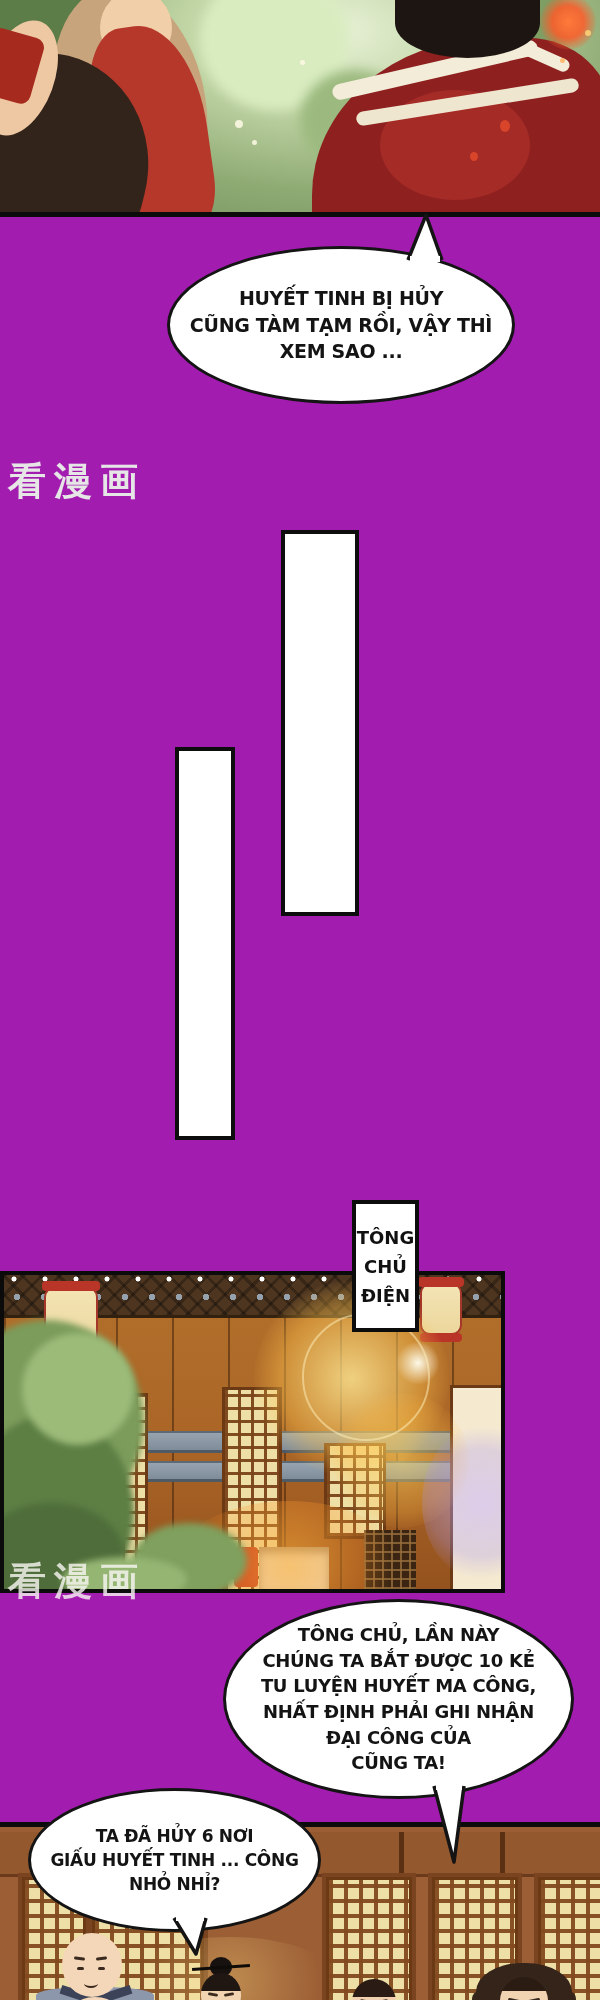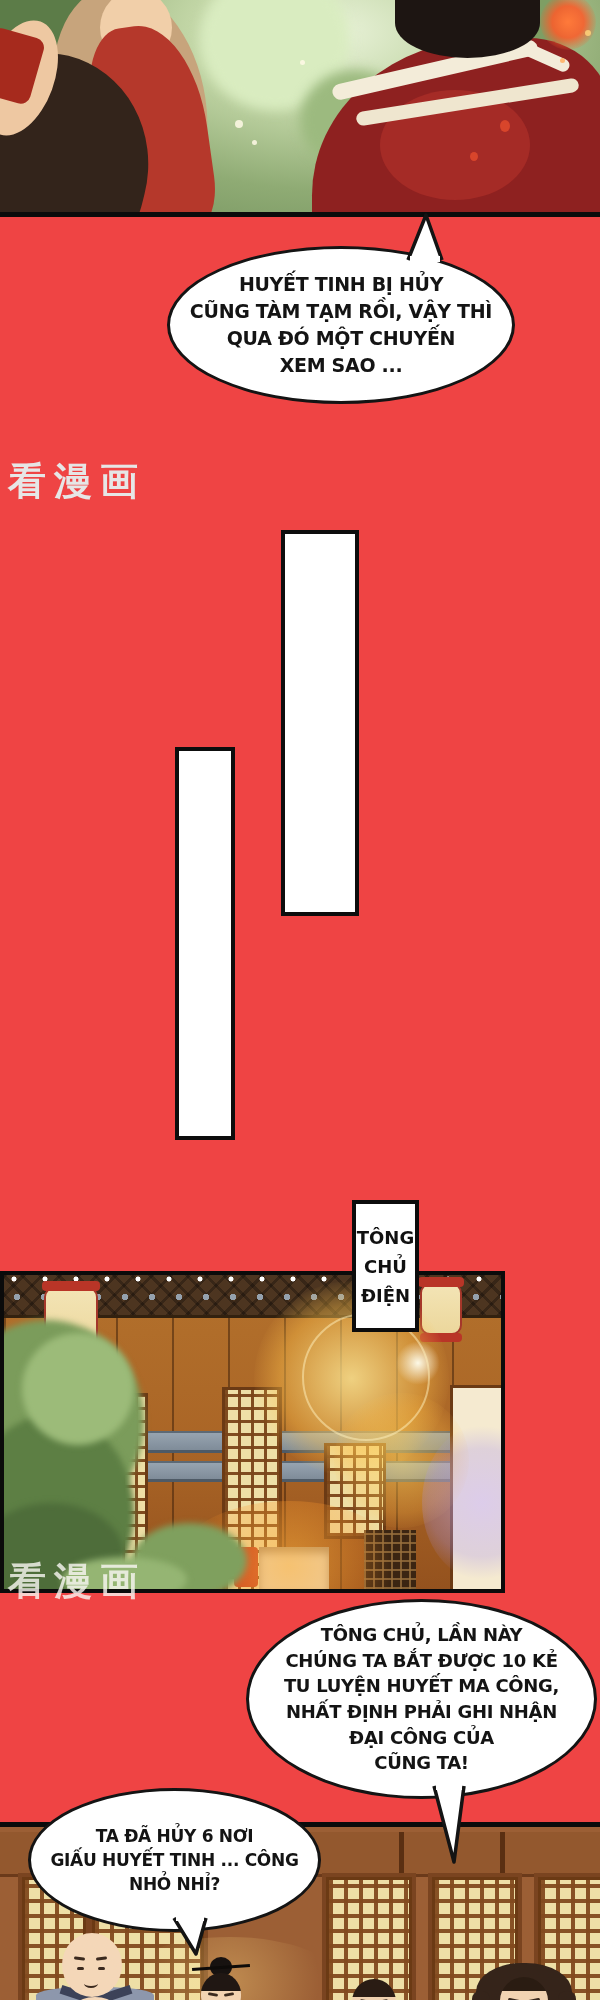--- a/index.html
+++ b/index.html
@@ -1,34 +1,34 @@
 <!DOCTYPE html>
 <html><head>
 <meta charset="utf-8">
 <style>
   html,body{margin:0;padding:0;background:#ffffff;}
-  #page{position:relative;width:600px;height:2000px;background:#ef4444;overflow:hidden;
+  #page{position:relative;width:600px;height:2000px;background:#a21caf;overflow:hidden;
         font-family:"DejaVu Sans",sans-serif;}
   .abs{position:absolute;}
   .blob{position:absolute;border-radius:50%;}
 
   
   #top-panel{left:0;top:0;width:600px;height:217px;overflow:hidden;z-index:1;
     border-bottom:5px solid #0b0b0b;box-sizing:border-box;
     background:radial-gradient(ellipse at 55% 15%, #eaf3da 0%, #c2d6a6 30%, #8fab74 62%, #6d8c59 100%);}
   #top-panel .soft{filter:blur(6px);}
   .sparkle{position:absolute;border-radius:50%;background:#fff9e6;opacity:.85;}
 
   
   .bubble{position:absolute;background:#fff;border:3.5px solid #141414;border-radius:50%;
     display:flex;flex-direction:column;justify-content:center;align-items:center;
     z-index:4;color:#141414;font-weight:700;text-align:center;}
   .bubble .ln{white-space:nowrap;line-height:1.42;letter-spacing:-0.3px;}
   #bubble-1{left:167px;top:246px;width:342px;height:152px;font-size:19px;}
-  #bubble-2{left:246px;top:1599px;width:345px;height:194px;font-size:18px;}
+  #bubble-2{left:223px;top:1599px;width:345px;height:194px;font-size:18px;}
   #bubble-3{left:28px;top:1788px;width:287px;height:138px;font-size:17px;}
   .tail{position:absolute;z-index:5;}
 
   
   .wm{position:absolute;font-size:38px;font-weight:600;letter-spacing:8px;z-index:6;
       font-family:Liberation Sans, sans-serif;}
   #wm-1{left:8px;top:456px;color:#e6e6e6;}
   #wm-2{left:8px;top:1556px;color:rgba(250,247,244,0.8);}
 
   
@@ -114,21 +114,20 @@
     <div class="blob" style="left:540px;top:-6px;width:56px;height:56px;background:radial-gradient(circle,#ff7a3a 0%,rgba(255,90,40,.85) 40%,rgba(255,90,40,0) 75%);"></div>
     <div class="sparkle" style="left:585px;top:30px;width:6px;height:6px;background:#ffd27a;"></div>
     <div class="sparkle" style="left:560px;top:58px;width:5px;height:5px;background:#ffb060;"></div>
     <div class="blob" style="left:500px;top:120px;width:10px;height:12px;background:#d8452b;"></div>
     <div class="blob" style="left:470px;top:152px;width:8px;height:9px;background:#d8452b;"></div>
   </div>
 
   <div id="bubble-1" class="bubble">
     <div class="ln">HUYẾT TINH BỊ HỦY</div>
     <div class="ln">CŨNG TÀM TẠM RỒI, VẬY THÌ</div>
-    <div class="ln">QUA ĐÓ MỘT CHUYẾN</div>
     <div class="ln">XEM SAO ...</div>
   </div>
   <svg class="tail" style="left:398px;top:212px;" width="54" height="50">
     <path d="M10,48 L28,3 L44,48" fill="#ffffff" stroke="#141414" stroke-width="3.5" stroke-linejoin="round"></path>
     <rect x="12" y="44" width="30" height="6" fill="#ffffff"></rect>
   </svg>
 
   <div id="wm-1" class="wm">看漫画</div>
 
   <div id="rect-1" class="empty-rect"></div>

